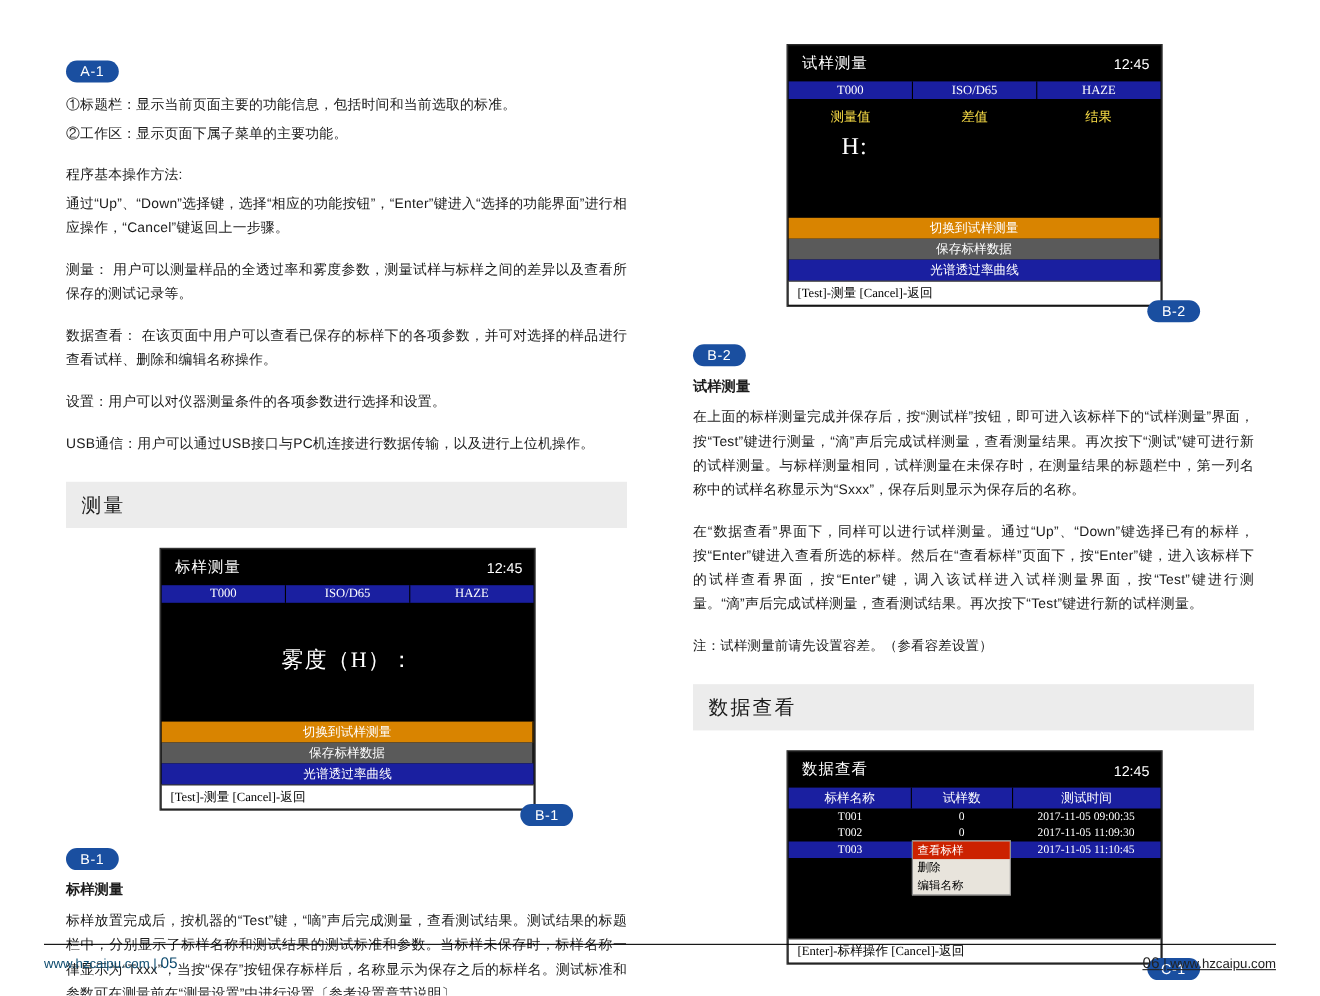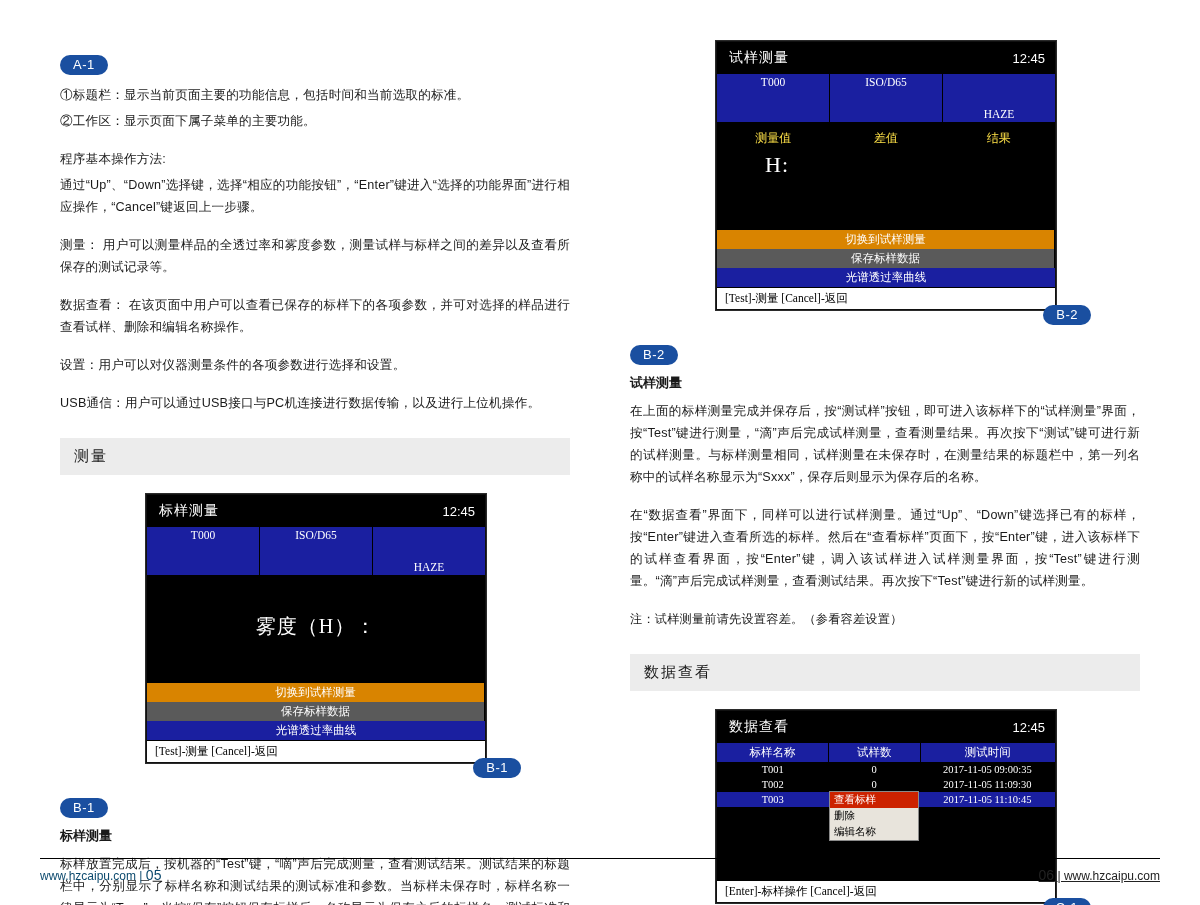--- a/index.html
+++ b/index.html
@@ -32,21 +32,21 @@
     line-height:22px;
     margin:4px 0 16px 0;
     text-align:justify;
     letter-spacing:.2px;
   }
   p.tight{margin-bottom:2px;}
   p.note{font-size:12.2px;}
 
   .section-title{
     background:#ececec;
-    font-size:15px;
+    font-size:18px;
     padding:9px 14px;
     margin:24px 0 18px 0;
     font-weight:normal;
     letter-spacing:2px;
   }
   .sub-title{
     font-size:13px;
     font-weight:bold;
     margin:0 0 8px 0;
   }
@@ -65,21 +65,21 @@
     color:#fff;padding:7px 10px 7px 12px;font-size:13.5px;
     font-family:"Liberation Sans",sans-serif;
   }
   .dev-header .title{font-size:14px;letter-spacing:1px;}
   .dev-header .time{font-size:13px;}
   .dev-colbar{
     display:flex;background:#1a1fa0;color:#fff;
     font-size:11.5px;text-align:center;
   }
   .dev-colbar div{flex:1;padding:2px 0;border-right:1px solid #000;}
-  .dev-colbar div:last-child{border-right:none;margin-top:32px;}
+  .dev-colbar div:last-child{border-right:none;}
   .dev-body{
     position:relative;
     height:108px;
     color:#fff;
   }
   .dev-body.tall{height:108px;}
   .dev-subhdr{
     display:flex;color:#fde047;font-size:12px;padding-top:8px;
     font-family:"Liberation Sans",sans-serif;
   }

